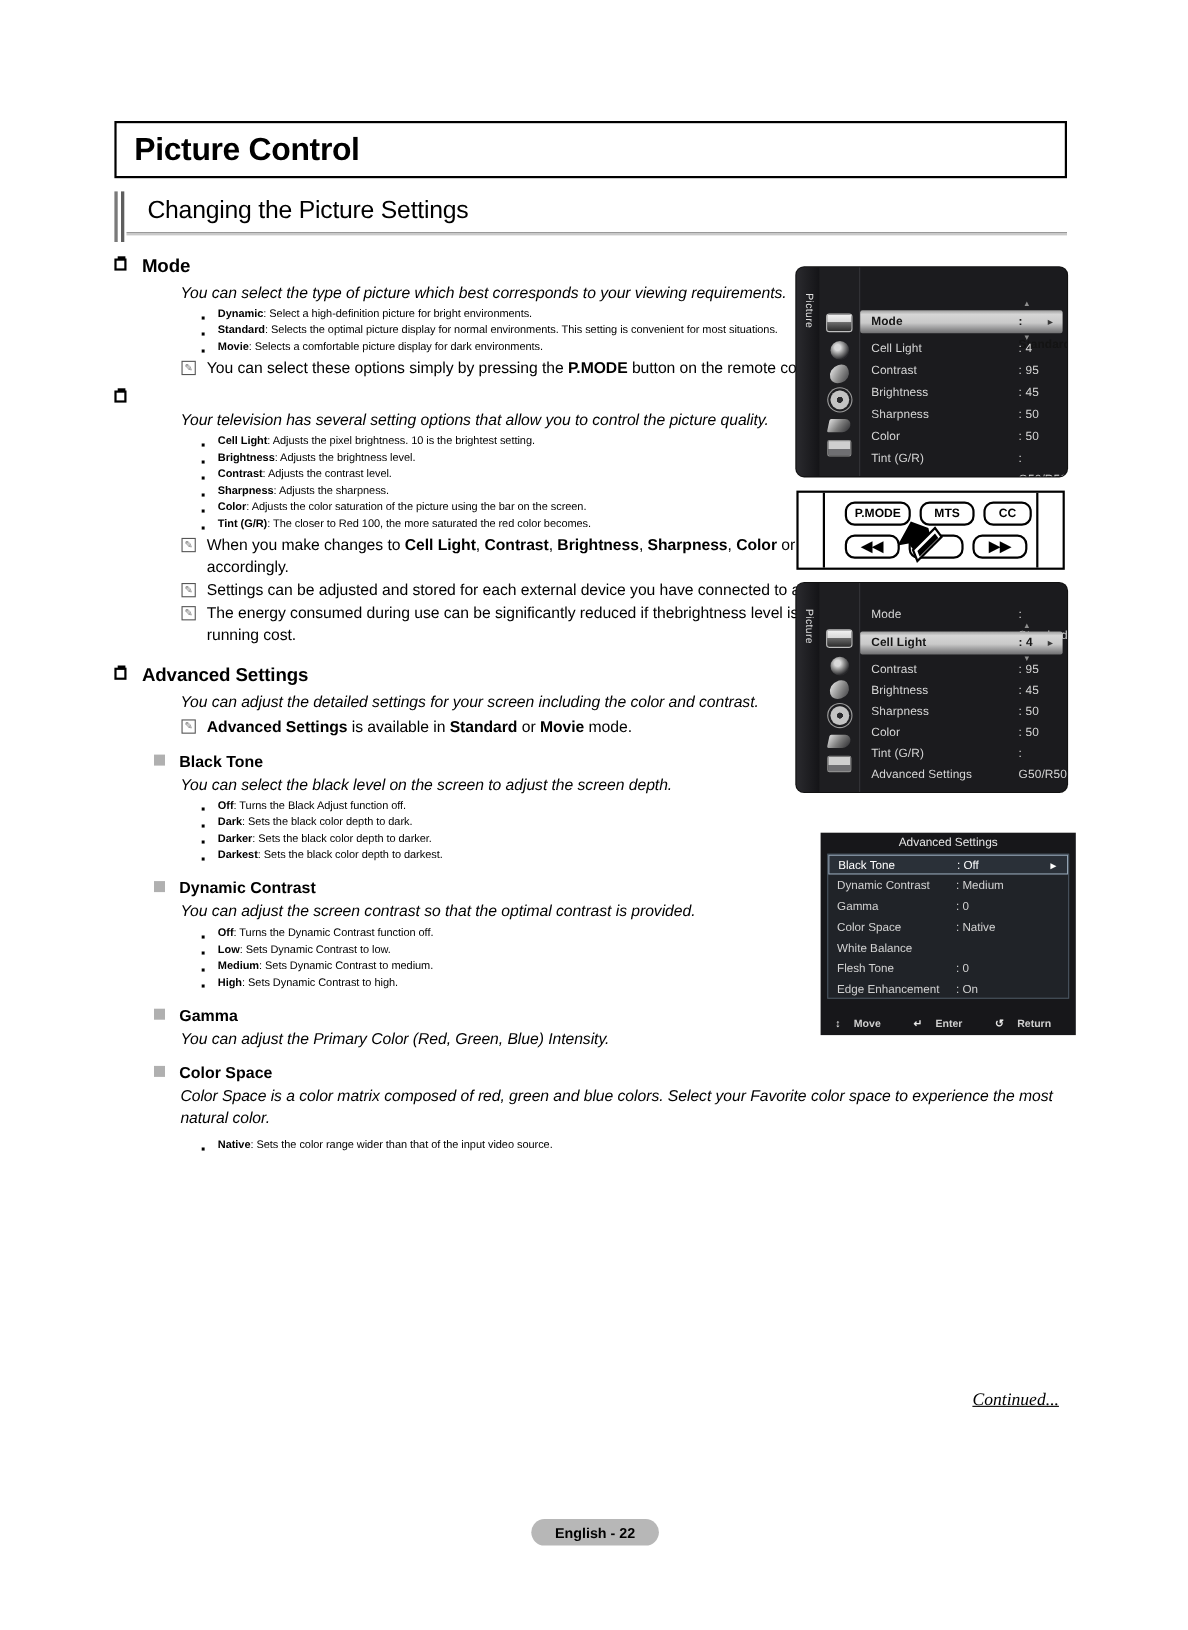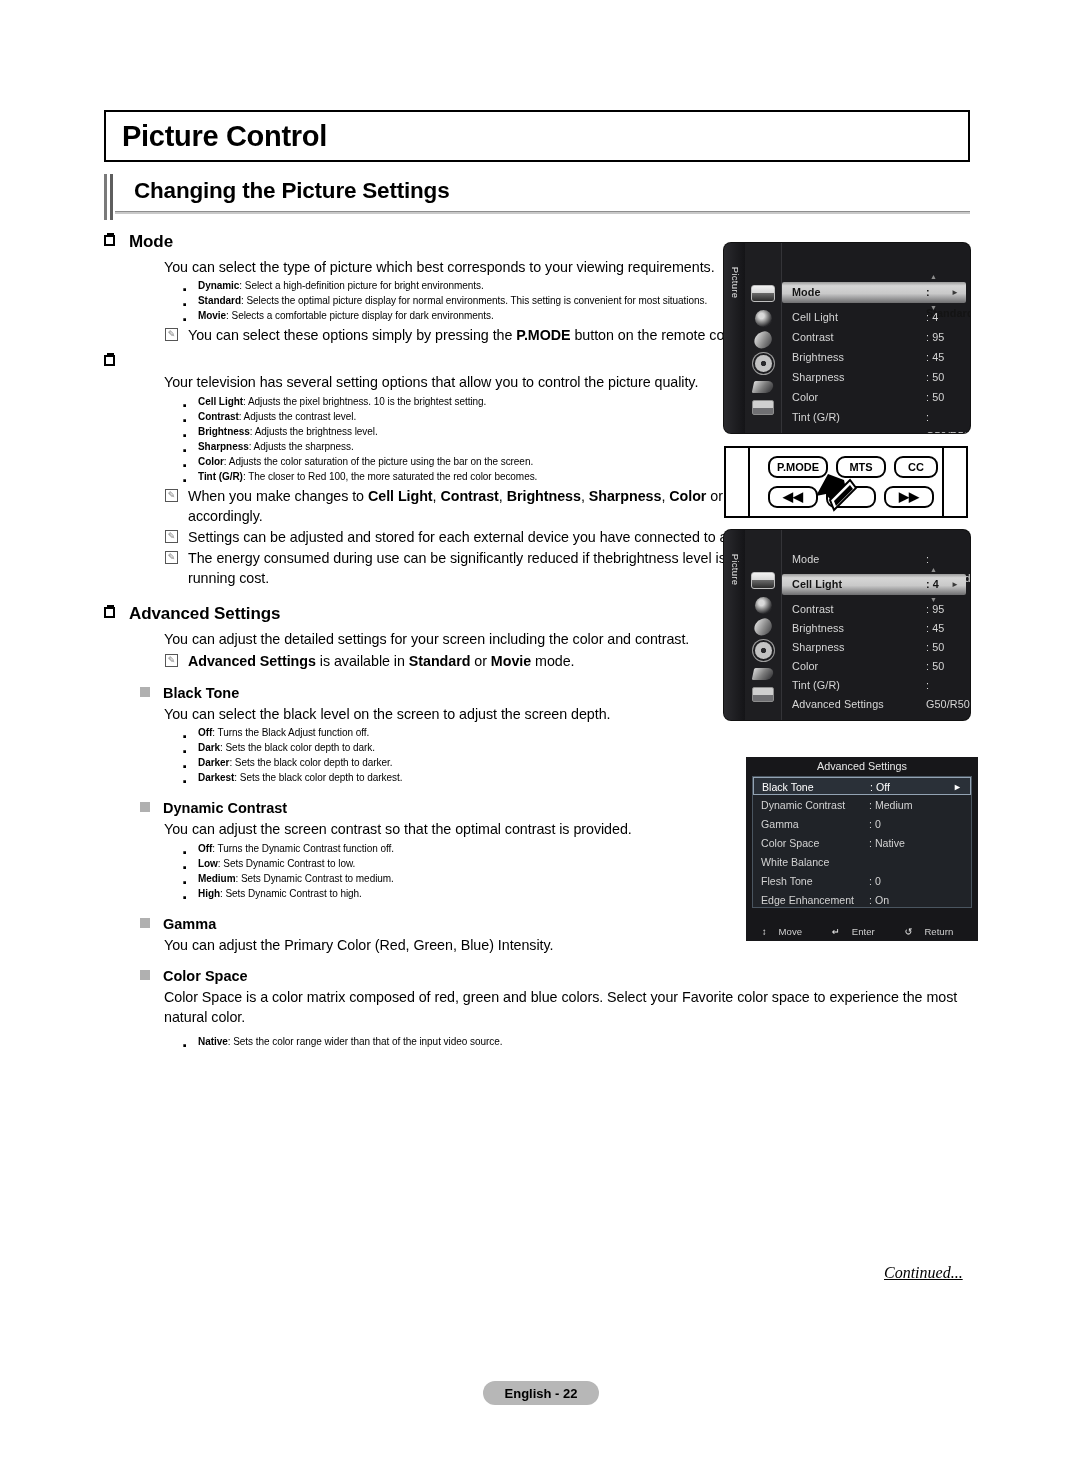--- a/index.html
+++ b/index.html
@@ -59,21 +59,21 @@
     background: #6b6b6b;
     display: block;
   }
   .section-head .bars i:nth-child(1) { left: 0px; background:#7a7a7a; }
   .section-head .bars i:nth-child(2) { left: 6px; background:#5e5e5e; }
   .section-head .subtitle {
     position: absolute;
     left: 30px;
     top: 4px;
     font-size: 22.5px;
-    font-weight: bold;
+    font-weight: normal;
     letter-spacing: -0.2px;
   }
   .section-head .rule {
     position: absolute;
     left: 11px;
     top: 37px;
     width: 855px;
     height: 3px;
     background: linear-gradient(to bottom, #8e8e8e 0 1px, #c9c9c9 1px 3px);
   }
@@ -132,20 +132,21 @@
     position: relative;
     top: -1px;
   }
 
   .para {
     font-size: 14.3px;
     line-height: 1.42;
     padding-left: 60px;
     margin: 0 0 2px 0;
     letter-spacing: -0.05px;
+    font-style: italic;
   }
 
   ul.bl {
     list-style: none;
     margin: 0 0 2px 0;
     padding: 0 0 0 76px;
   }
   ul.bl li {
     font-size: 10px;
     line-height: 1.40;
@@ -412,21 +413,21 @@
     font-size: 9px;
     color: #ffffff;
   }
   .adv .footer {
     position: absolute;
     left: 0; right: 0; bottom: 4px;
     text-align: center;
     font-size: 9.6px;
     color: #cfcfcf;
   }
-  .adv .footer span { margin: 0 9px; }
+  .adv .footer span { margin: 0 9px; font-weight: bold; }
   .adv .footer i { font-style: normal; color: #e8e8e8; margin-right: 3px; }
 
   
   .continued {
     position: absolute;
     left: 884px;
     top: 1264px;
     font-size: 16px;
     font-style: italic;
     text-decoration: underline;
@@ -479,22 +480,22 @@
   <ul class="notes">
     <li><span class="noteicon">✎</span>You can select these options simply by pressing the <b>P.MODE</b> button on the remote control.</li>
   </ul>
 
   <div class="blk-head" style="margin-top:11px">
     <span class="sq"></span>
   </div>
   <p class="para">Your television has several setting options that allow you to control the picture quality.</p>
   <ul class="bl">
     <li><b>Cell Light</b><span>: Adjusts the pixel brightness. 10 is the brightest setting.</span></li>
+    <li><b>Brightness</b><span>: Adjusts the brightness level.</span></li>
     <li><b>Contrast</b><span>: Adjusts the contrast level.</span></li>
-    <li><b>Brightness</b><span>: Adjusts the brightness level.</span></li>
     <li><b>Sharpness</b><span>: Adjusts the sharpness.</span></li>
     <li><b>Color</b><span>: Adjusts the color saturation of the picture using the bar on the screen.</span></li>
     <li><b>Tint (G/R)</b><span>: The closer to Red 100, the more saturated the red color becomes.</span></li>
   </ul>
   <ul class="notes">
     <li><span class="noteicon">✎</span>When you make changes to <b>Cell Light</b>, <b>Contrast</b>, <b>Brightness</b>, <b>Sharpness</b>, <b>Color</b> or <b>Tint (G/R)</b>, the OSD will be adjusted accordingly.</li>
     <li><span class="noteicon">✎</span><span>Settings can be adjusted and stored for each external device you have connected to an input of the TV.</span></li>
     <li><span class="noteicon">✎</span><span>The energy consumed during use can be significantly reduced if thebrightness level is lowered, which will reduce the overall running cost.</span></li>
   </ul>
 

